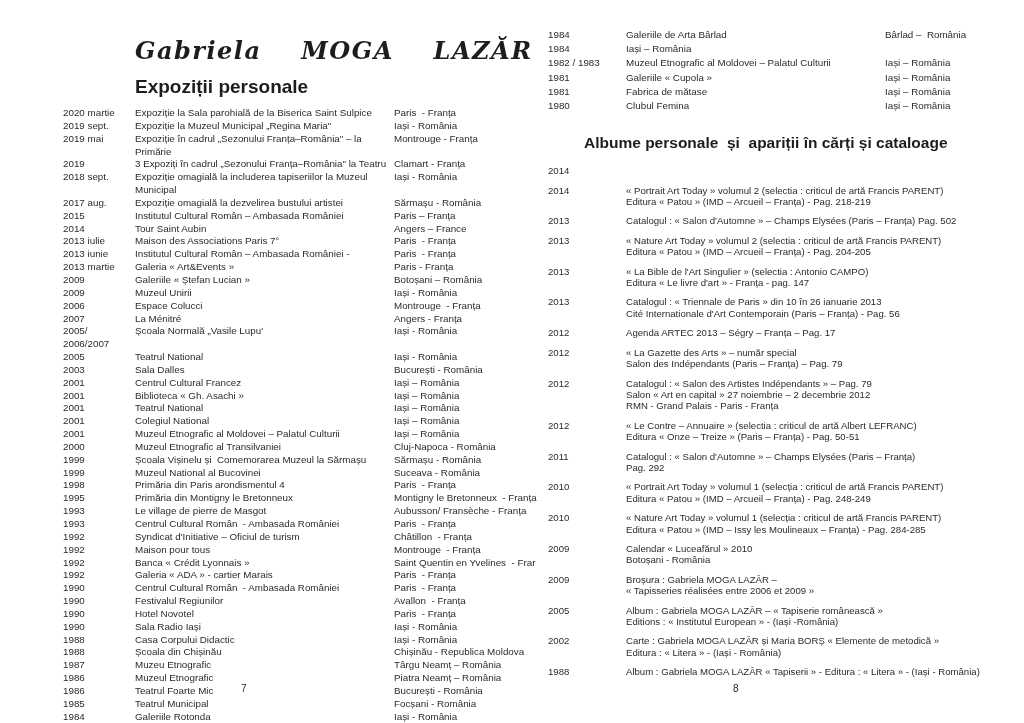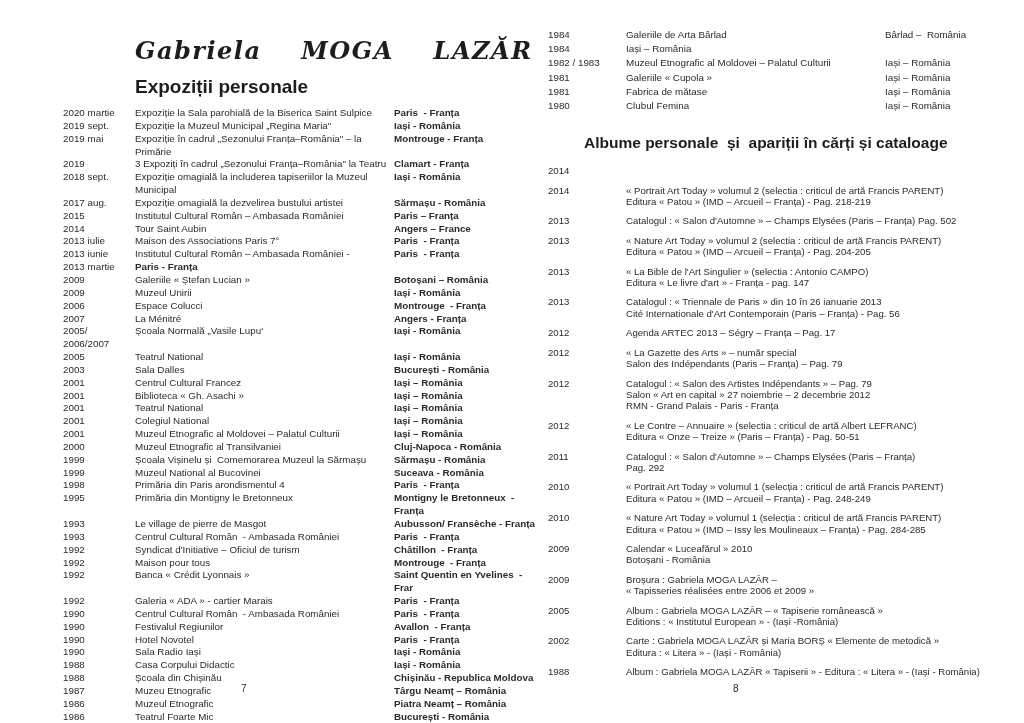--- a/index.html
+++ b/index.html
@@ -19,21 +19,21 @@
     white-space:pre-wrap;
   }
   .section-title-left {
     margin:11px 0 0 72px; font-size:19px; font-weight:bold; color:#1d1d1d;
     white-space:pre-wrap;
   }
   .exh-table { margin-top:9px; }
   .row { display:flex; font-size:9.8px; line-height:12.85px; white-space:pre-wrap; }
   .c-date { width:72px; flex:none; }
   .c-title { width:255px; flex:none; padding-right:4px; }
-  .c-loc { flex:1;font-weight:bold; }
+  .c-loc { flex:1; }
 
   .exh-table-right { margin-top:28px; }
   .row2 { display:flex; font-size:9.8px; line-height:14.2px; white-space:pre-wrap; }
   .r-date { width:78px; flex:none; }
   .r-title { width:255px; flex:none; padding-right:4px; }
   .r-loc { flex:1; }
 
   .section-title-right {
     margin:21px 0 13px 36px; font-size:15.5px; font-weight:bold; color:#1d1d1d;
     white-space:pre-wrap;
@@ -99,20 +99,21 @@
         <span class="c-title">Maison des Associations Paris 7°</span>
         <span class="c-loc">Paris  - Franța</span>
       </div>
       <div class="row">
         <span class="c-date">2013 iunie</span>
         <span class="c-title">Institutul Cultural Român – Ambasada României -</span>
         <span class="c-loc">Paris  - Franța</span>
       </div>
       <div class="row">
         <span class="c-date">2013 martie</span>
+        <span class="c-title">Galeria « Art&amp;Events »</span>
         <span class="c-loc">Paris - Franța</span>
       </div>
       <div class="row">
         <span class="c-date">2009</span>
         <span class="c-title">Galeriile « Ștefan Lucian »</span>
         <span class="c-loc">Botoșani – România</span>
       </div>
       <div class="row">
         <span class="c-date">2009</span>
         <span class="c-title">Muzeul Unirii</span>

